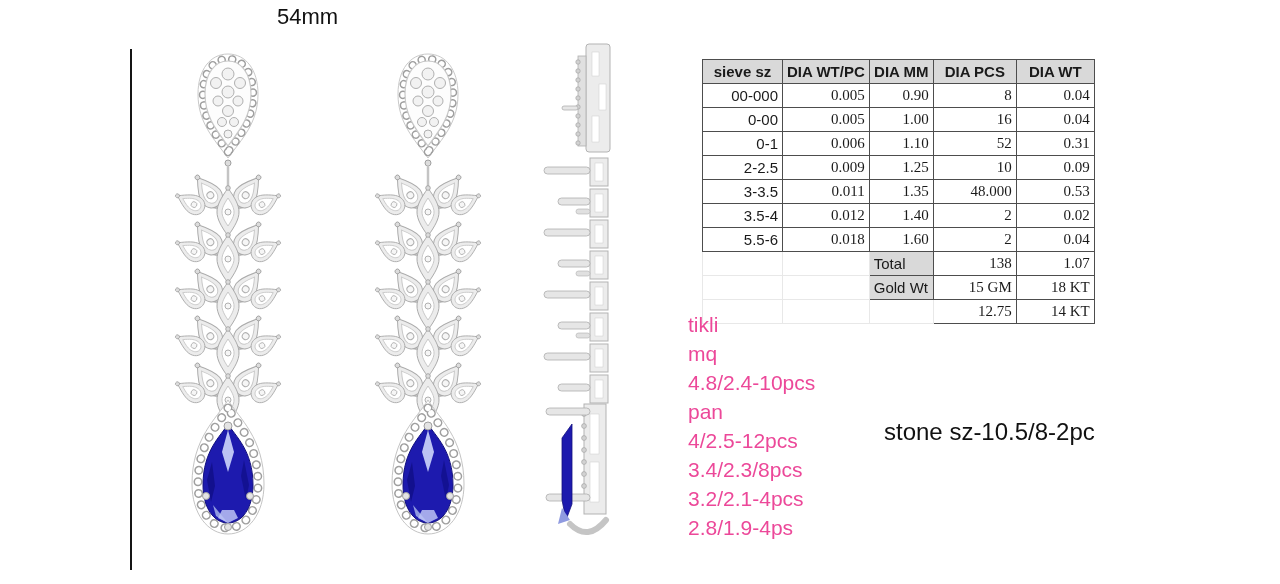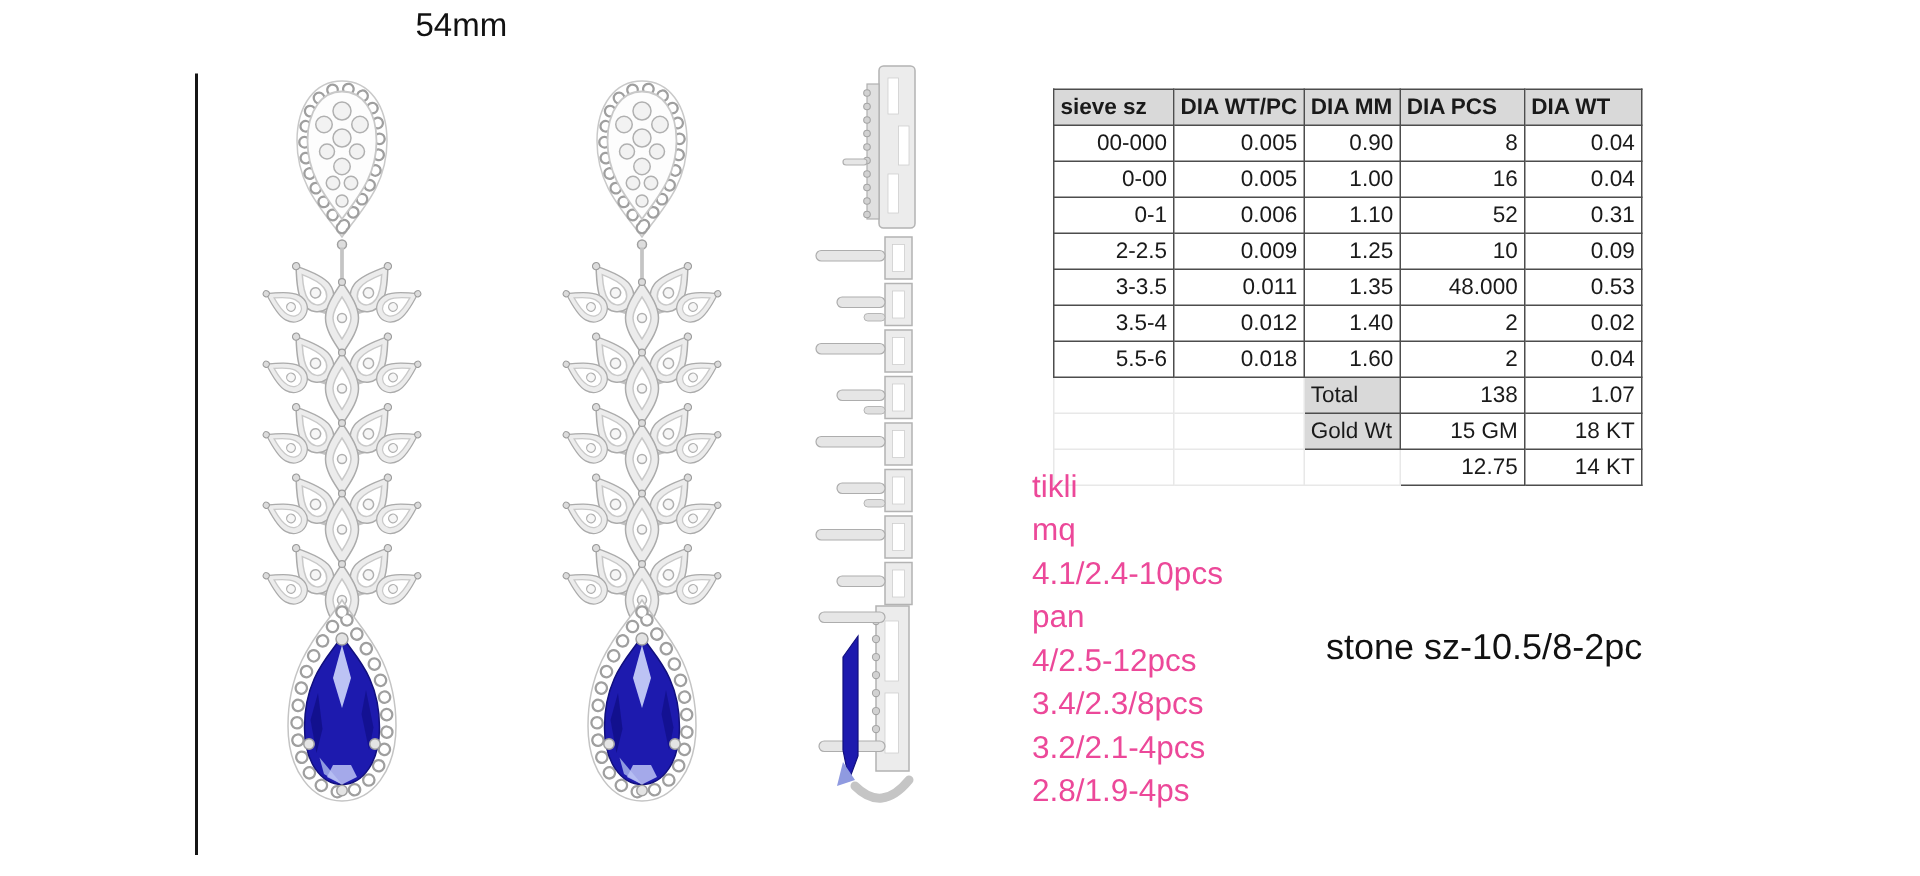--- a/index.html
+++ b/index.html
@@ -14,23 +14,23 @@
   #scale-line{left:130px;top:49px;width:2px;height:521px;background:#151515;}
   
   .earring-front{width:140px;height:500px;top:40px;}
   #earring-1{left:158px;}
   #earring-2{left:358px;}
   #earring-side{left:538px;top:42px;width:84px;height:500px;}
   
   #spec-table-wrap{left:702px;top:59px;}
   table{border-collapse:collapse;table-layout:fixed;font-size:15px;}
   td{height:21px;line-height:1;padding:1px 4px;white-space:nowrap;overflow:hidden;}
-  td.h{border:1px solid #4d4d4d;font-weight:bold;}
+  td.h{border:1px solid #4d4d4d;font-weight:bold;text-align:center;}
   td.txt{border:1px solid #4d4d4d;text-align:right;}
-  td.num{border:1px solid #4d4d4d;text-align:right;}
+  td.num{border:1px solid #4d4d4d;text-align:right;font-family:Liberation Serif, serif;}
   td.lab{border:1px solid #4d4d4d;text-align:left;}
   td.ghost{border:1px solid #e8e8e8;background:#fff;}
   col.c0{width:80px;} col.c1{width:80px;} col.c2{width:64px;} col.c3{width:83px;} col.c4{width:78px;}
   
   #annotations{left:688px;top:313px;font-size:21px;color:#ec4899;}
   .ann-line{height:29px;}
   #stone-note{left:884px;top:418px;font-size:24px;color:#111;}
 </style>
 </head>
 <body>
@@ -314,20 +314,20 @@
           <td class="num">12.75</td>
           <td class="num">14 KT</td>
         </tr>
       </tbody>
   </table>
 </div>
 
 <div class="abs" id="annotations">
     <div class="ann-line">tikli</div>
     <div class="ann-line">mq</div>
-    <div class="ann-line">4.1/2.4-10pcs</div>
+    <div class="ann-line">4.8/2.4-10pcs</div>
     <div class="ann-line">pan</div>
     <div class="ann-line">4/2.5-12pcs</div>
     <div class="ann-line">3.4/2.3/8pcs</div>
     <div class="ann-line">3.2/2.1-4pcs</div>
     <div class="ann-line">2.8/1.9-4ps</div>
   </div>
 <div class="abs" id="stone-note">stone sz-10.5/8-2pc</div>
 
 </body></html>

